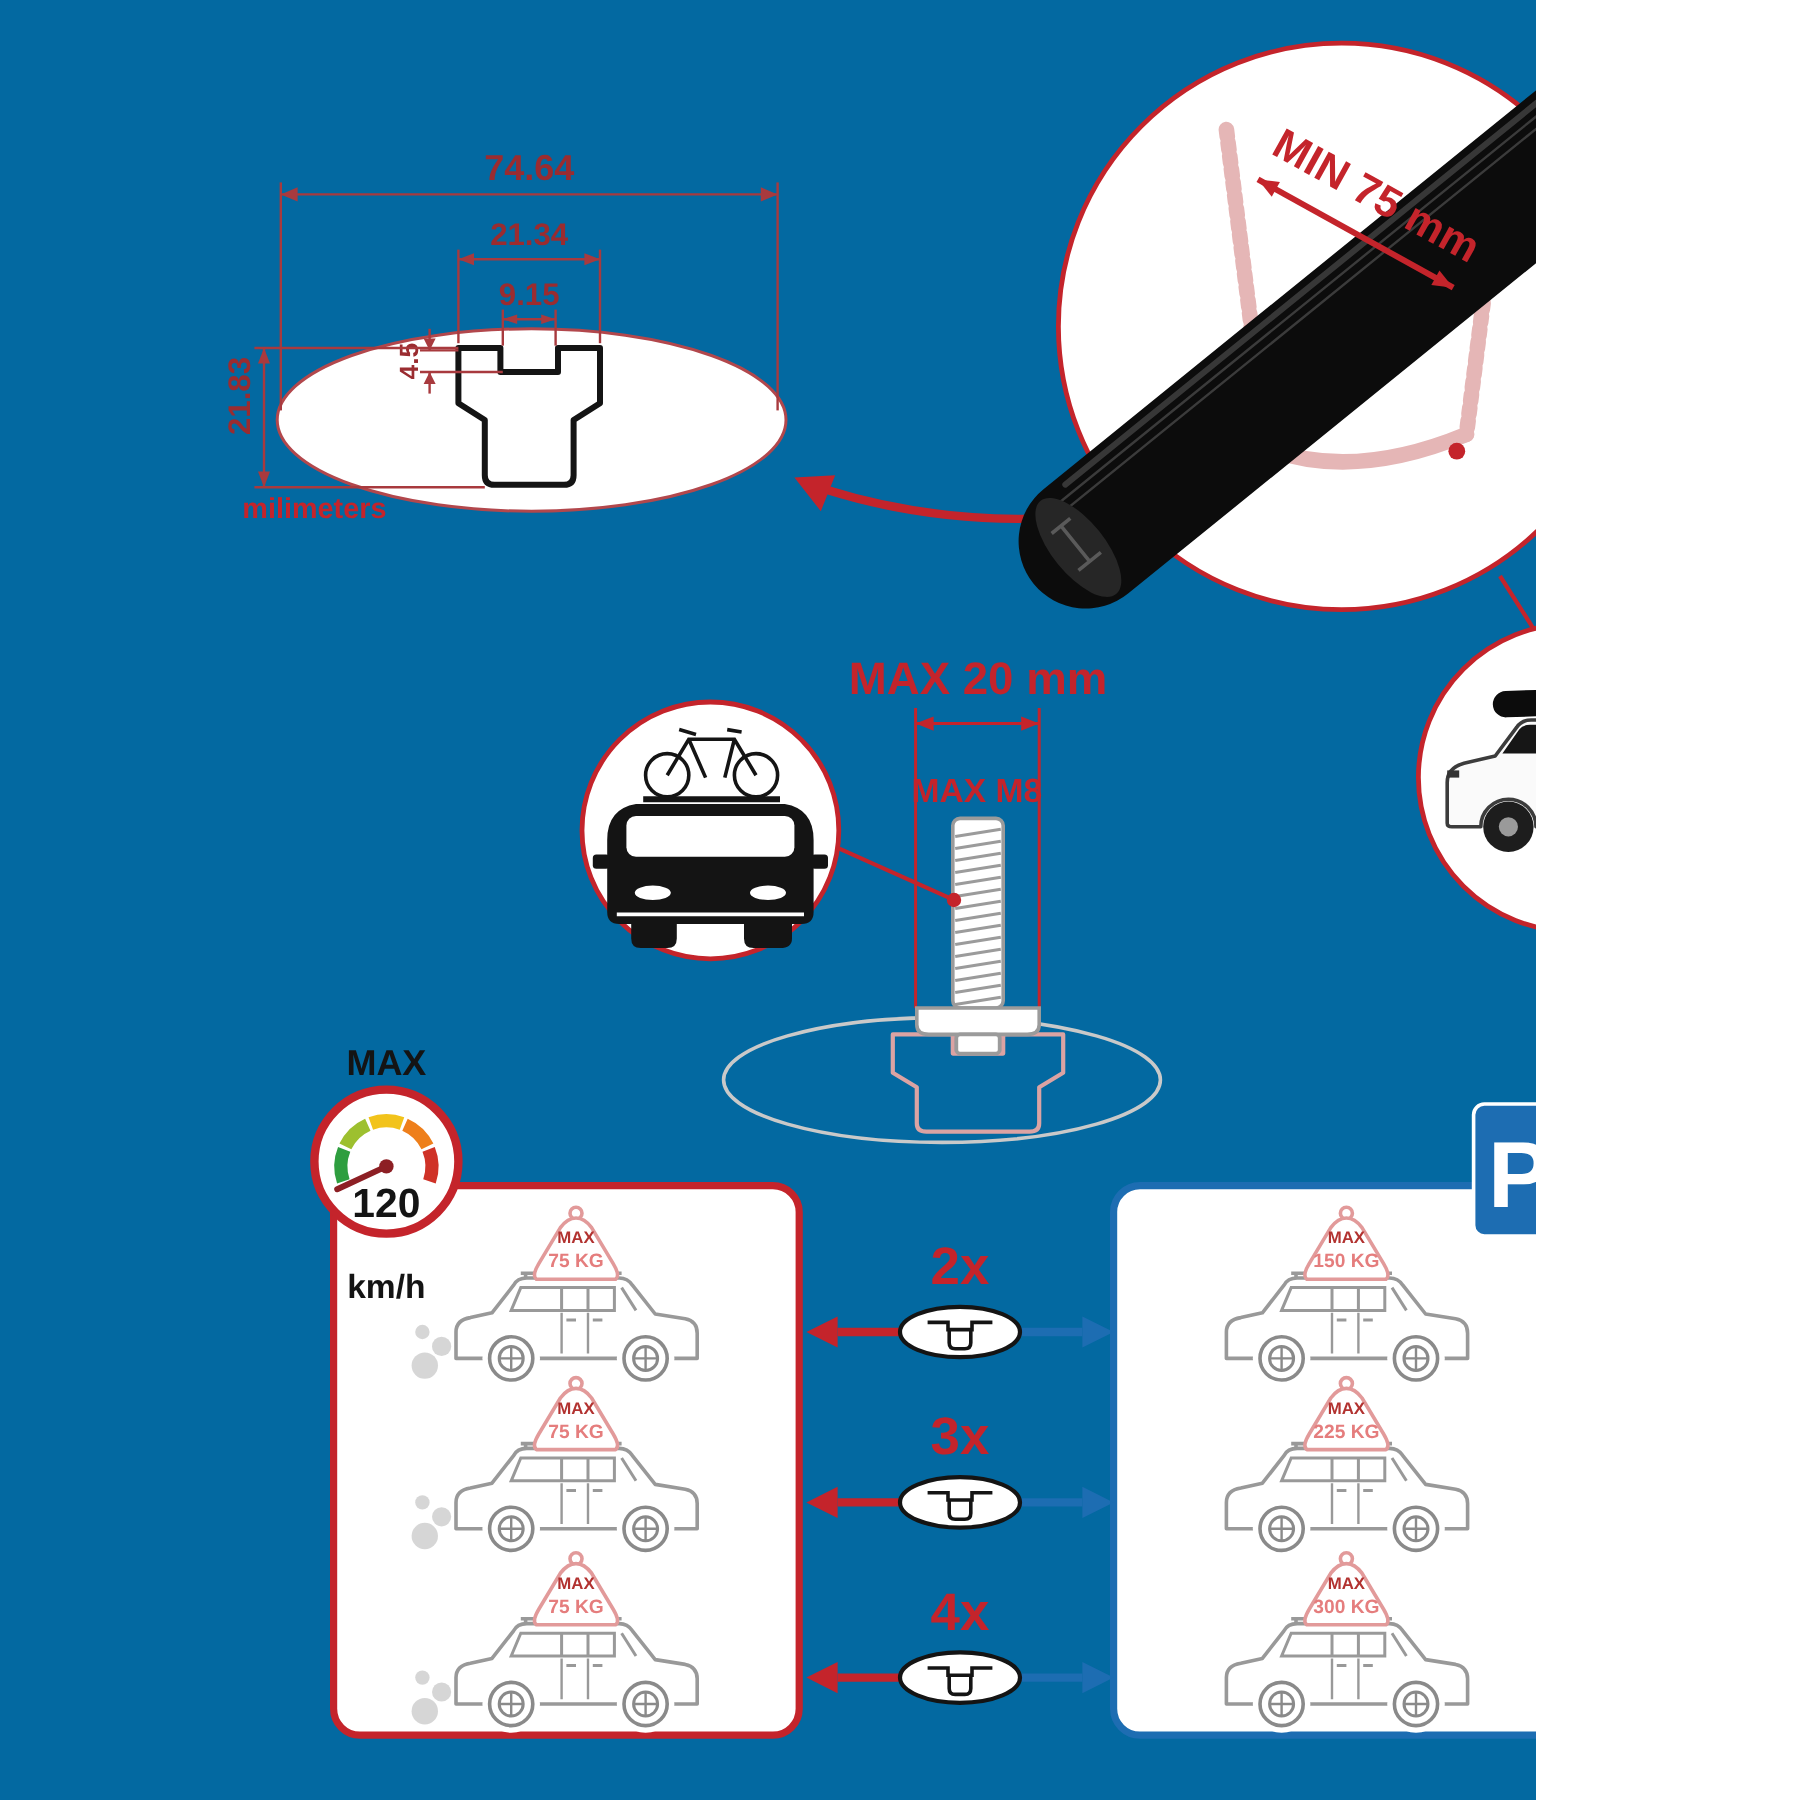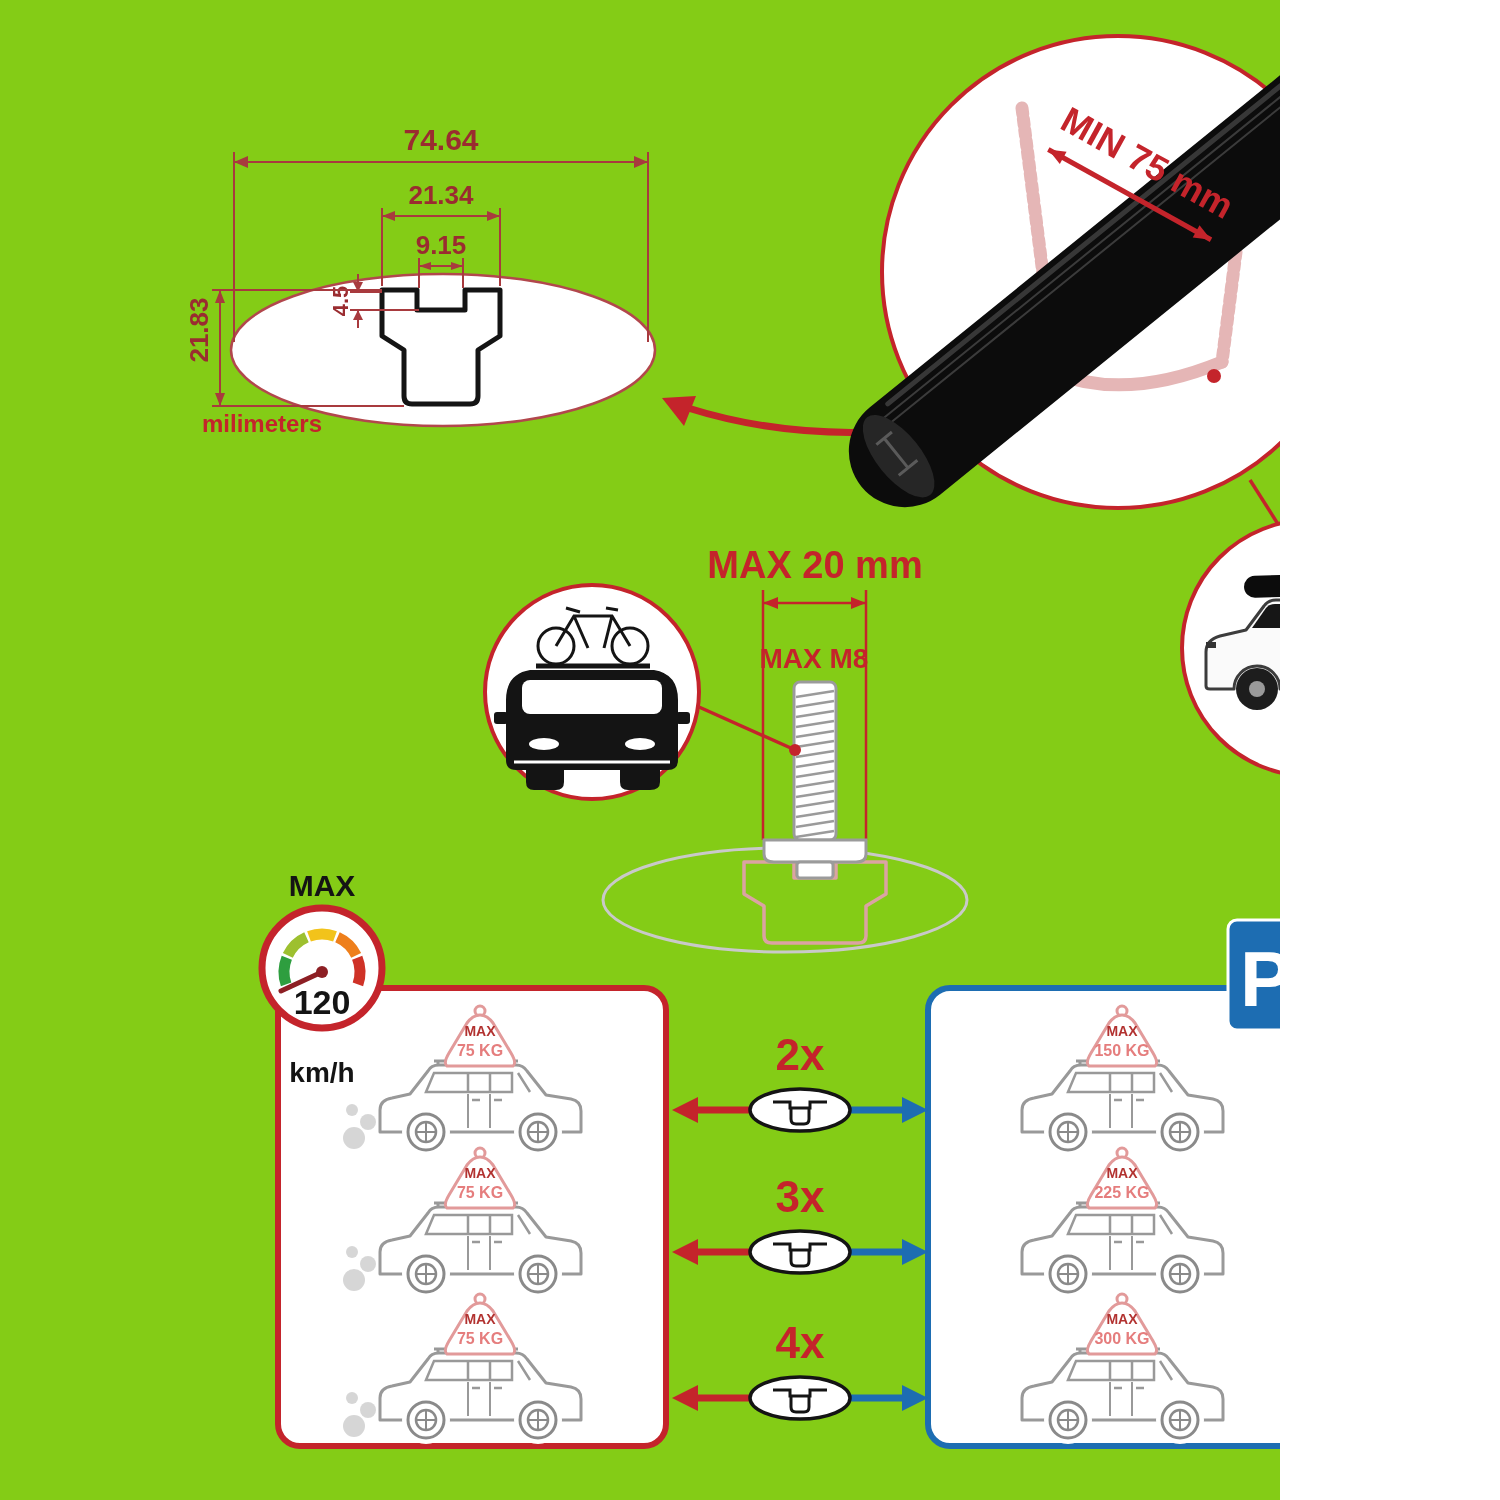--- a/index.html
+++ b/index.html
@@ -1,16 +1,16 @@
 <!DOCTYPE html>
 <html><head>
 <meta charset="utf-8">
 <style>
   html,body{margin:0;padding:0;background:#ffffff;}
-  .canvas{position:relative;width:1280px;height:1500px;background:#84cc16;overflow:hidden;}
+  .canvas{position:relative;width:1280px;height:1500px;background:#0369a1;overflow:hidden;}
   svg{position:absolute;left:0;top:0;}
   text{font-family:"Liberation Sans", sans-serif;}
   .t-dim{font-weight:bold;fill:#9a2c30;}
   .t-red{font-weight:bold;fill:#c4242b;}
   .t-black{font-weight:bold;fill:#141414;}
   .t-white{font-weight:bold;fill:#ffffff;}
   .t-pink{font-weight:bold;fill:#e57d7d;}
   .t-darkred{font-weight:bold;fill:#b23230;}
 </style>
 </head>

